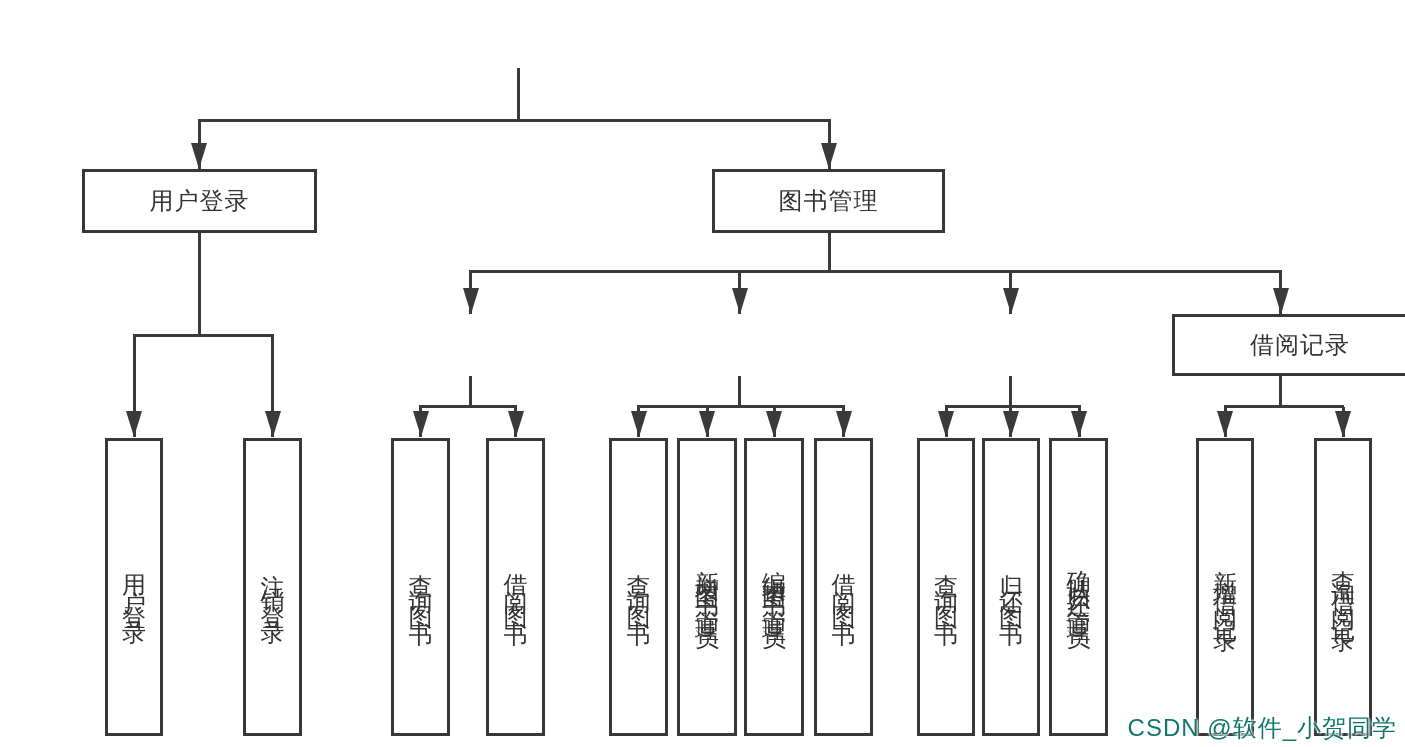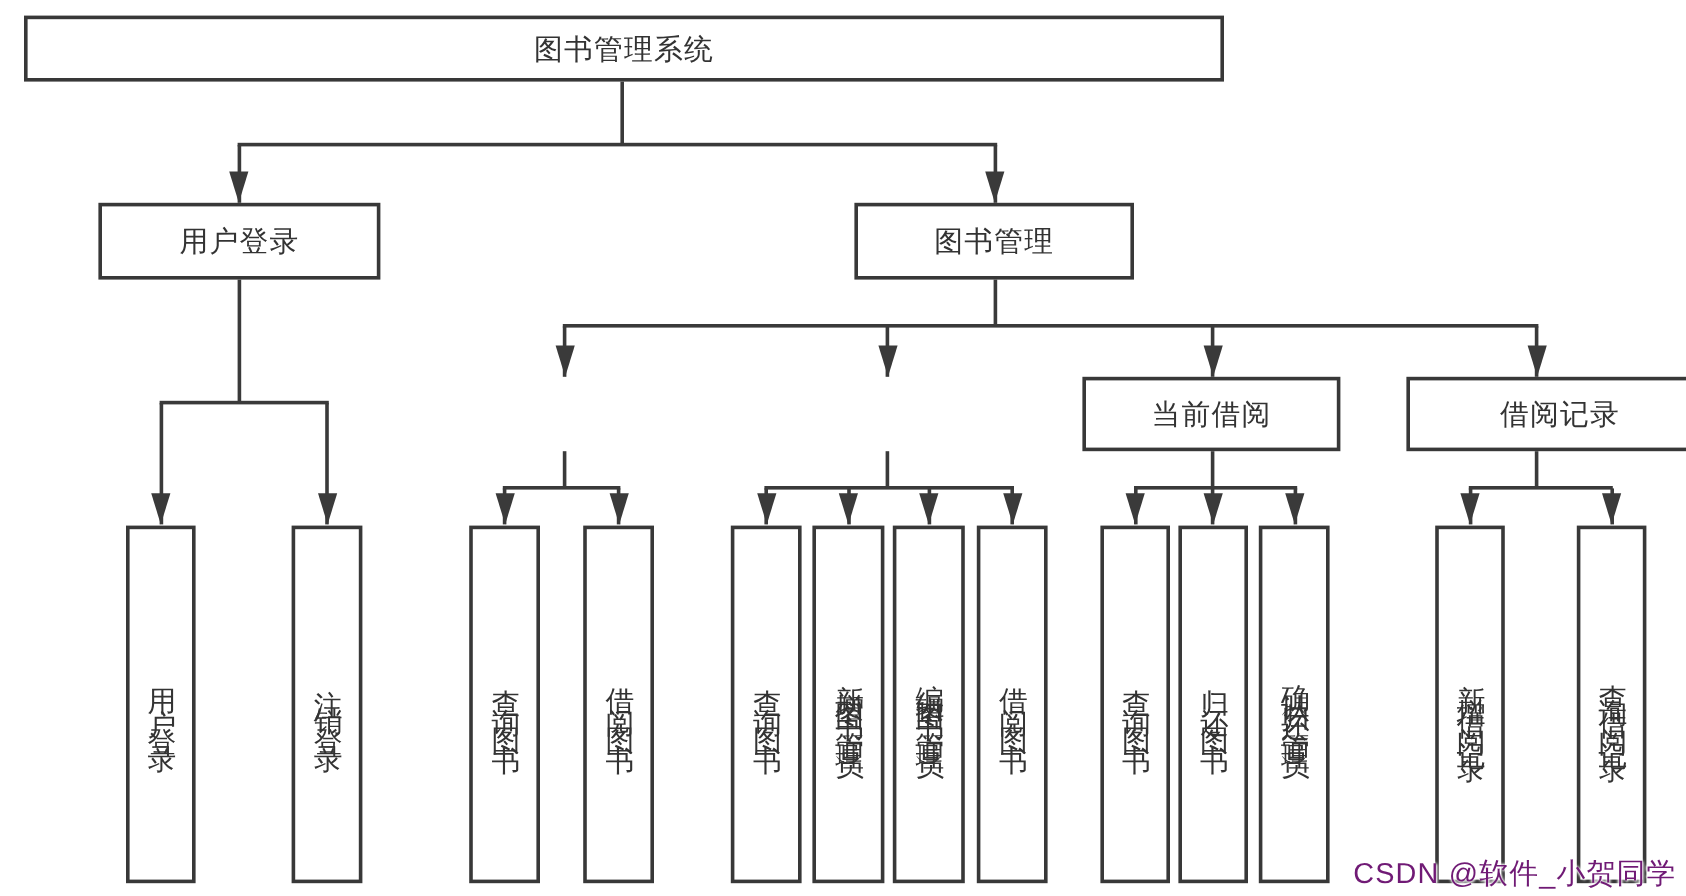--- a/index.html
+++ b/index.html
@@ -19,47 +19,41 @@
   .leaf span.mid{letter-spacing:12px;}
   .leaf span.long{letter-spacing:8px;}
   .v{position:absolute;width:3px;background:#3a3a3a;}
   .h{position:absolute;height:3px;background:#3a3a3a;}
   .arrow{
     position:absolute;width:0;height:0;
     border-left:8px solid transparent;border-right:8px solid transparent;
     border-top:26px solid #3a3a3a;
   }
   .watermark{
-    position:absolute;right:8px;top:712px;font-size:24px;color:#701a75;
+    position:absolute;right:8px;top:712px;font-size:24px;color:#0f766e;
     text-shadow:1px 1px 2px #fff,-1px -1px 2px #fff,0 0 3px #fff;
     z-index:10;letter-spacing:1px;
   }
 </style>
 </head>
 <body>
 
 <div id="canvas">
 
-  <div class="box" style="left:20px;top:13px;width:1000px;height:55px;">
-    <span>图书管理系统</span>
-  </div>
 
   <div class="box" style="left:82px;top:169px;width:235px;height:64px;">
     <span>用户登录</span>
   </div>
 
   <div class="box" style="left:712px;top:169px;width:233px;height:64px;">
     <span>图书管理</span>
   </div>
 
 
 
-  <div class="box" style="left:902px;top:314px;width:215px;height:62px;">
-    <span>当前借阅</span>
-  </div>
 
   <div class="box" style="left:1172px;top:314px;width:256px;height:62px;">
     <span>借阅记录</span>
   </div>
 
   <div class="box leaf" style="left:105px;top:438px;width:58px;height:298px;">
     <span>用户登录</span>
   </div>
 
   <div class="box leaf" style="left:243px;top:438px;width:59px;height:298px;">

